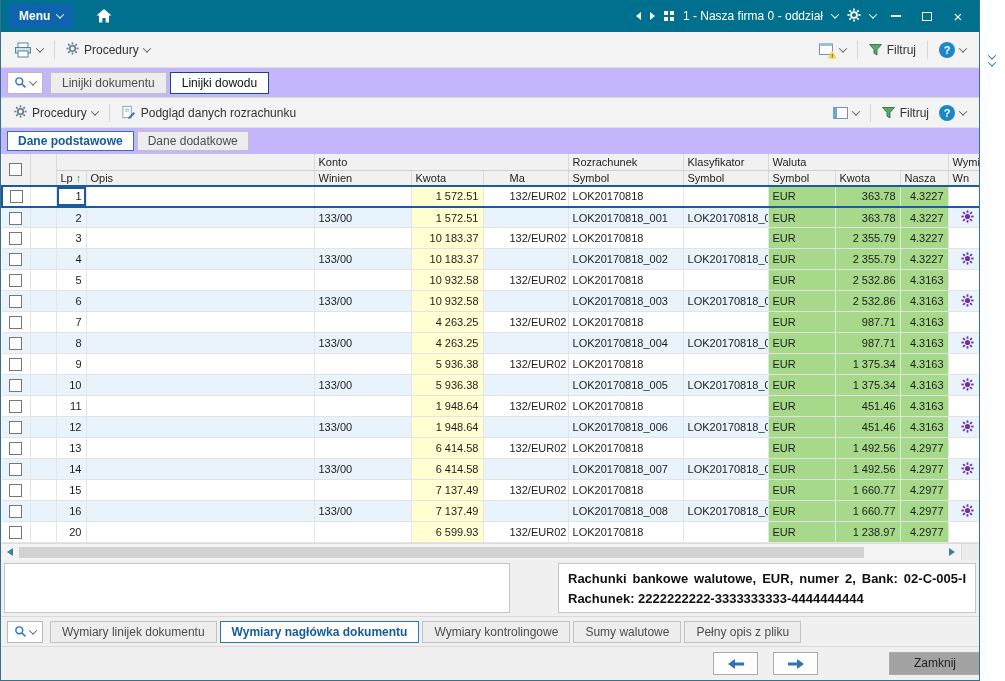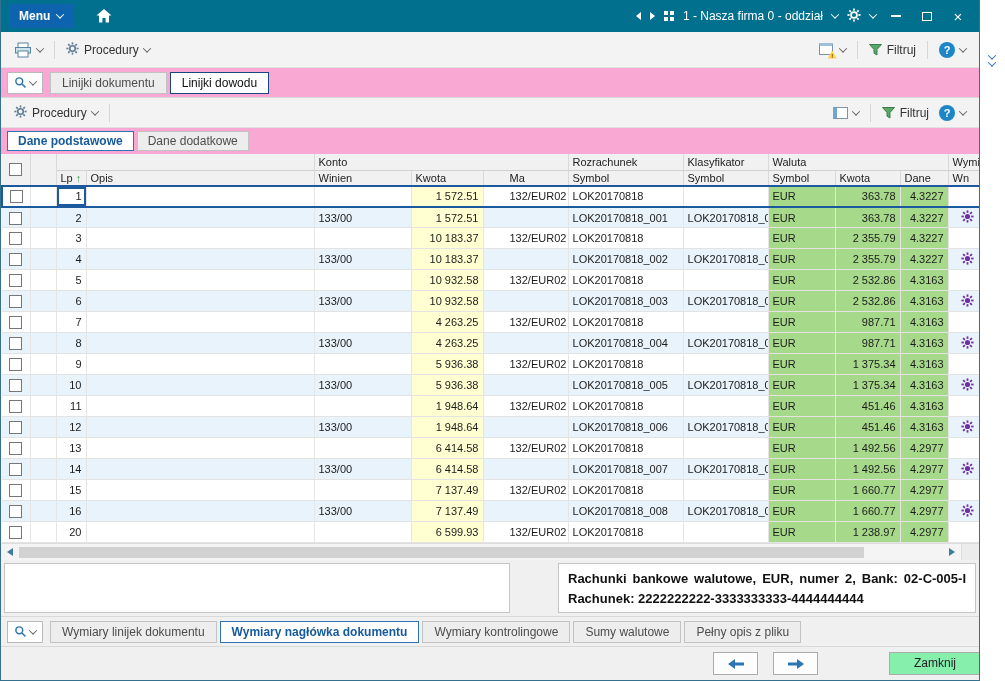--- a/index.html
+++ b/index.html
@@ -35,21 +35,21 @@
   .vsep { width:1px; height:18px; background:#d6d6d6; margin:0 6px; }
   .spacer { flex:1; }
   .help-ic { width:16px; height:16px; border-radius:50%; background:#1d86c8; color:#fff; font-weight:bold; display:inline-flex; align-items:center; justify-content:center; font-size:11px; }
   .collapse-chevs { position:absolute; top:54px; right:10px; display:flex; flex-direction:column; gap:1px; color:#2e74b5; z-index:5; }
   .wt-ic { position:relative; width:16px; height:14px; }
   .wt-box { position:absolute; left:0; top:0; width:14px; height:12px; background:#fff; border:1px solid #7a93a8; border-top:3px solid #9fc0d8; }
   .wt-tri { position:absolute; right:-2px; bottom:-2px; width:9px; height:8px; background:#ffd24a; clip-path:polygon(50% 0,100% 100%,0 100%); font-size:6px; font-weight:bold; color:#5a4500; text-align:center; line-height:10px; }
   .panel-ic { width:15px; height:12px; border:1px solid #7a93a8; background:#fff; border-left:4px solid #6ea6cf; }
 
   
-  .tabrow { background:#f9a8d4; display:flex; align-items:center; gap:3px; padding:0 6px; flex:none; }
+  .tabrow { background:#c4b5fd; display:flex; align-items:center; gap:3px; padding:0 6px; flex:none; }
   .tabrow1 { height:30px; border-bottom:1px solid #d8d8d8; }
   .tabrow2 { height:26px; }
   .lens-box { width:36px; height:22px; border:1px solid #b9b9b9; background:#fff; display:flex; align-items:center; justify-content:center; gap:3px; color:#666; margin-right:4px; }
   .chip { padding:3px 11px; border:1px solid #c2c2c2; background:#ededed; color:#4c4c4c; font-size:12px; white-space:nowrap; cursor:default; }
   .tabrow1 .chip.active { background:#fff; border-color:#17477c; color:#101010; }
   .tabrow2 .chip { padding:2px 10px; }
   .tabrow2 .chip.active { background:#fff; border-color:#2e74b5; color:#155a9c; font-weight:bold; }
 
   
   .grid-area { display:flex; height:389px; flex:none; background:#fff; }
@@ -90,21 +90,21 @@
   .info-panel.left { width:506px; flex:none; }
   .info-panel.right { flex:1; padding:5px 9px; font-weight:bold; font-size:13px; text-align:justify; line-height:1.5; color:#111;margin-left:44px; }
 
   
   .bottom-tabs { height:30px; background:#f0f0f0; border-top:1px solid #d9d9d9; display:flex; align-items:center; gap:3px; padding:0 6px; flex:none; }
   .bottom-tabs .chip.active { background:#fff; border-color:#2e74b5; color:#155a9c; font-weight:bold; }
   .footer { height:34px; background:#f0f0f0; border-top:1px solid #d9d9d9; position:relative; flex:none; }
   .nav-btn { position:absolute; top:5px; width:45px; height:23px; background:#fdfdfd; border:1px solid #ababab; display:flex; align-items:center; justify-content:center; cursor:default; }
   .nav-btn.prev { left:712px; }
   .nav-btn.next { left:772px; }
-  .close-btn { position:absolute; top:5px; left:888px; width:92px; height:23px; background:#86efac; border:1px solid #ababab; text-align:center; line-height:21px; font-size:12px; color:#222; cursor:default; }
+  .close-btn { position:absolute; top:5px; left:888px; width:92px; height:23px; background:#a3a3a3; border:1px solid #ababab; text-align:center; line-height:21px; font-size:12px; color:#222; cursor:default; }
 </style>
 </head>
 <body>
 
 <div class="window">
 
   <div class="titlebar">
     <div class="menu-btn">
       <span>Menu</span>
       <span class="chev"></span>
@@ -235,20 +235,29 @@
               <line x1="2.7" y1="2.7" x2="4.5" y2="4.5"></line>
               <line x1="11.5" y1="11.5" x2="13.3" y2="13.3"></line>
               <line x1="2.7" y1="13.3" x2="4.5" y2="11.5"></line>
               <line x1="11.5" y1="4.5" x2="13.3" y2="2.7"></line>
             </g>
           </svg></span>
       <span>Procedury</span>
       <span class="chev"></span>
     </div>
     <div class="vsep"></div>
+    <div class="tool-btn">
+      <svg width="15" height="15" viewBox="0 0 16 16">
+          <rect x="2" y="1.5" width="9" height="12" fill="#fff" stroke="#8aa0b4"></rect>
+          <line x1="4" y1="4.5" x2="9" y2="4.5" stroke="#9bb0c2"></line>
+          <line x1="4" y1="6.5" x2="9" y2="6.5" stroke="#9bb0c2"></line>
+          <path d="M8 13 L13.5 7.5 L15 9 L9.5 14.5 L8 15 Z" fill="#2e74b5"></path>
+        </svg>
+      <span>Podgląd danych rozrachunku</span>
+    </div>
     <div class="spacer"></div>
     <div class="tool-btn">
       <span class="panel-ic"></span>
       <span class="chev"></span>
     </div>
     <div class="vsep"></div>
     <div class="tool-btn">
       <svg width="13" height="12" viewBox="0 0 13 12">
           <path d="M0.5 0.5 H12.5 L8 5.5 V11 L5 9.2 V5.5 Z" fill="#59a869" stroke="#3c7d4e"></path>
         </svg>
@@ -296,21 +305,21 @@
         <tr>
           <th><span>Lp</span><span class="sort-up">↑</span></th>
           <th>Opis</th>
           <th>Winien</th>
           <th>Kwota</th>
           <th class="c-ma">Ma</th>
           <th>Symbol</th>
           <th>Symbol</th>
           <th>Symbol</th>
           <th>Kwota</th>
-          <th>Dane</th>
+          <th>Nasza</th>
           <th>Wn</th>
         </tr>
       </thead>
       <tbody>
           <tr class="data-row selected">
     <td style="text-align:center"><span class="cbx"></span></td>
     <td></td>
     <td class="c-lp num">1</td>
     <td></td>
     <td></td>

